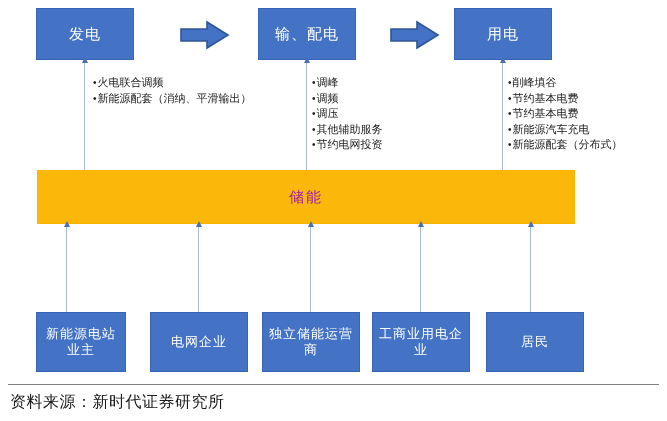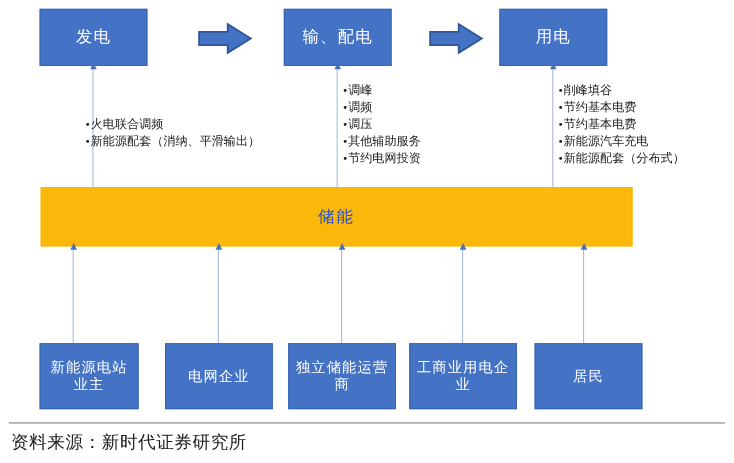--- a/index.html
+++ b/index.html
@@ -54,21 +54,21 @@
   .bullet-list .bullet-item::before {
     content: "\2022";
     font-size: 10px;
     margin-right: 1px;
   }
 
   
   .yellow-bar {
     background: #FBB80B;
     border: 1px solid #F7B500;
-    color: #1d4ed8;
+    color: #a21caf;
     display: flex;
     align-items: center;
     justify-content: center;
     font-size: 15px;
     letter-spacing: 2px;
     box-sizing: border-box;
   }
 
   
   .connector {
@@ -135,21 +135,21 @@
   </div>
 
   <div class="connector" style="left:306px; top:62px; height:108px;">
     <span class="head"></span>
   </div>
 
   <div class="connector" style="left:502px; top:62px; height:108px;">
     <span class="head"></span>
   </div>
 
-  <div class="abs bullet-list" style="left:78px; top:75px; width:170px;margin-top:31px;">
+  <div class="abs bullet-list" style="left:93px; top:75px; width:170px;">
     <span class="bullet-item">火电联合调频</span>
     <span class="bullet-item">新能源配套（消纳、平滑输出）</span>
   </div>
 
   <div class="abs bullet-list" style="left:312px; top:75px; width:130px;">
     <span class="bullet-item">调峰</span>
     <span class="bullet-item">调频</span>
     <span class="bullet-item">调压</span>
     <span class="bullet-item">其他辅助服务</span>
     <span class="bullet-item">节约电网投资</span>

